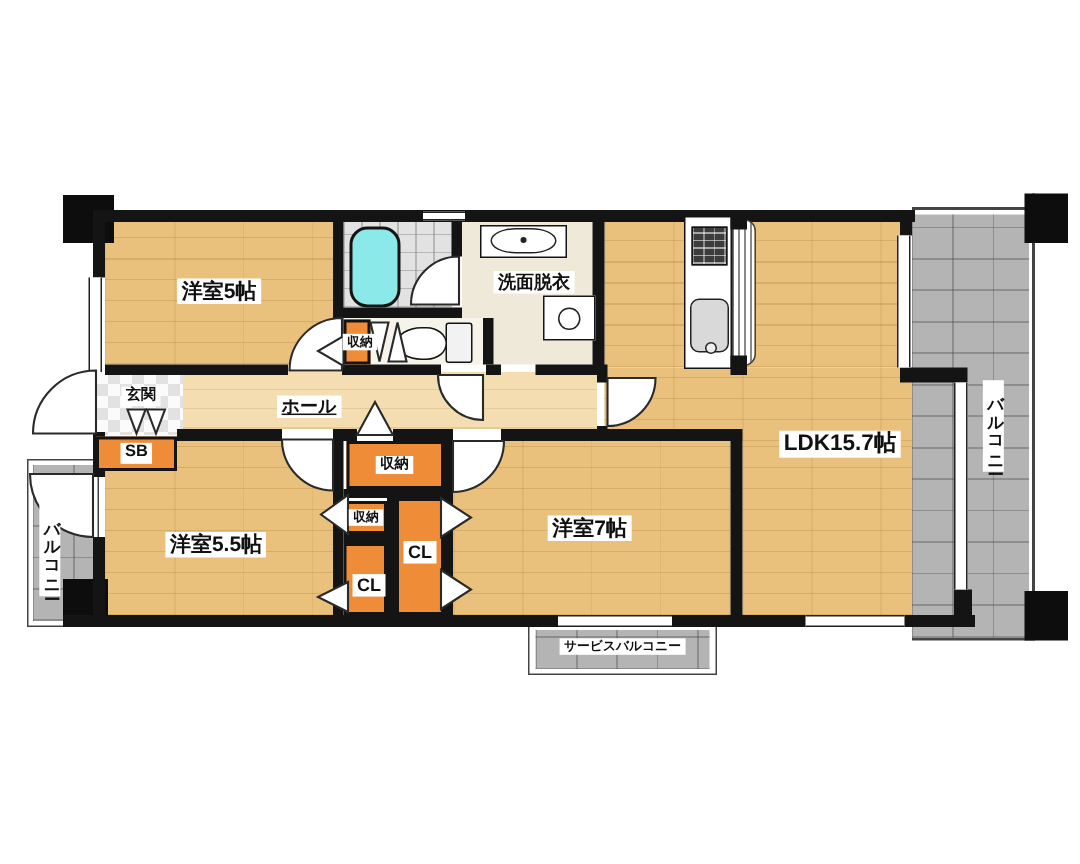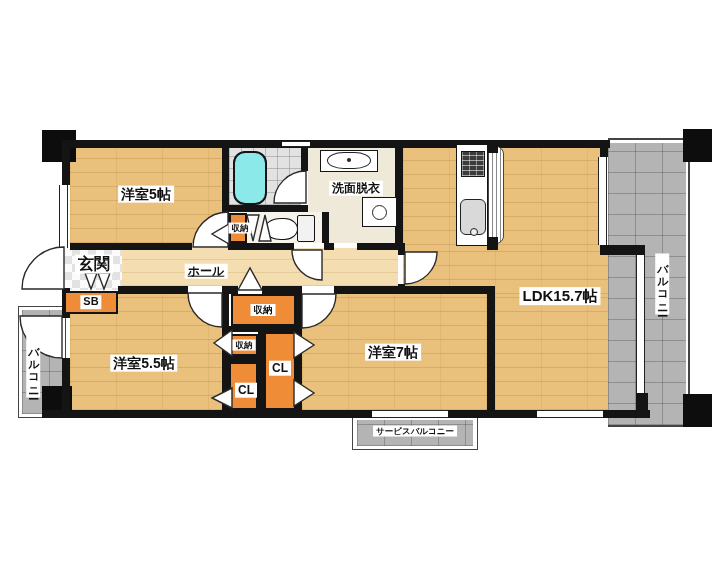--- a/index.html
+++ b/index.html
@@ -151,21 +151,21 @@
       <polygon points="259,241 271,241 265,215"></polygon>
       <polygon points="85,273 97,273 91,289"></polygon>
       <polygon points="98,273 110,273 104,289"></polygon>
     </g>
   </svg>
 
   <div class="lbl" style="left:146px;top:194px;font-size:14px;">洋室5帖</div>
   <div class="lbl" style="left:356px;top:188px;font-size:12px;">洗面脱衣</div>
   <div class="lbl" style="left:560px;top:296px;font-size:15px;">LDK15.7帖</div>
   <div class="lbl" style="left:206px;top:271px;font-size:12px;text-decoration:underline;">ホール</div>
-  <div class="lbl" style="left:94px;top:264px;font-size:16px;">玄関</div>
+  <div class="lbl" style="left:94px;top:264px;font-size:10px;">玄関</div>
   <div class="lbl" style="left:91px;top:302px;font-size:11px;">SB</div>
   <div class="lbl" style="left:240px;top:228px;font-size:8.5px;">収納</div>
   <div class="lbl" style="left:263px;top:310px;font-size:9.5px;">収納</div>
   <div class="lbl" style="left:244px;top:345px;font-size:8.5px;">収納</div>
   <div class="lbl" style="left:246px;top:390px;font-size:12px;">CL</div>
   <div class="lbl" style="left:280px;top:368px;font-size:12px;">CL</div>
   <div class="lbl" style="left:144px;top:363px;font-size:14px;">洋室5.5帖</div>
   <div class="lbl" style="left:393px;top:352px;font-size:14px;">洋室7帖</div>
   <div class="lbl" style="left:415px;top:431px;font-size:8.5px;">サービスバルコニー</div>
   <div class="lbl vlbl" style="left:662px;top:284px;font-size:11px;">バルコニー</div>

